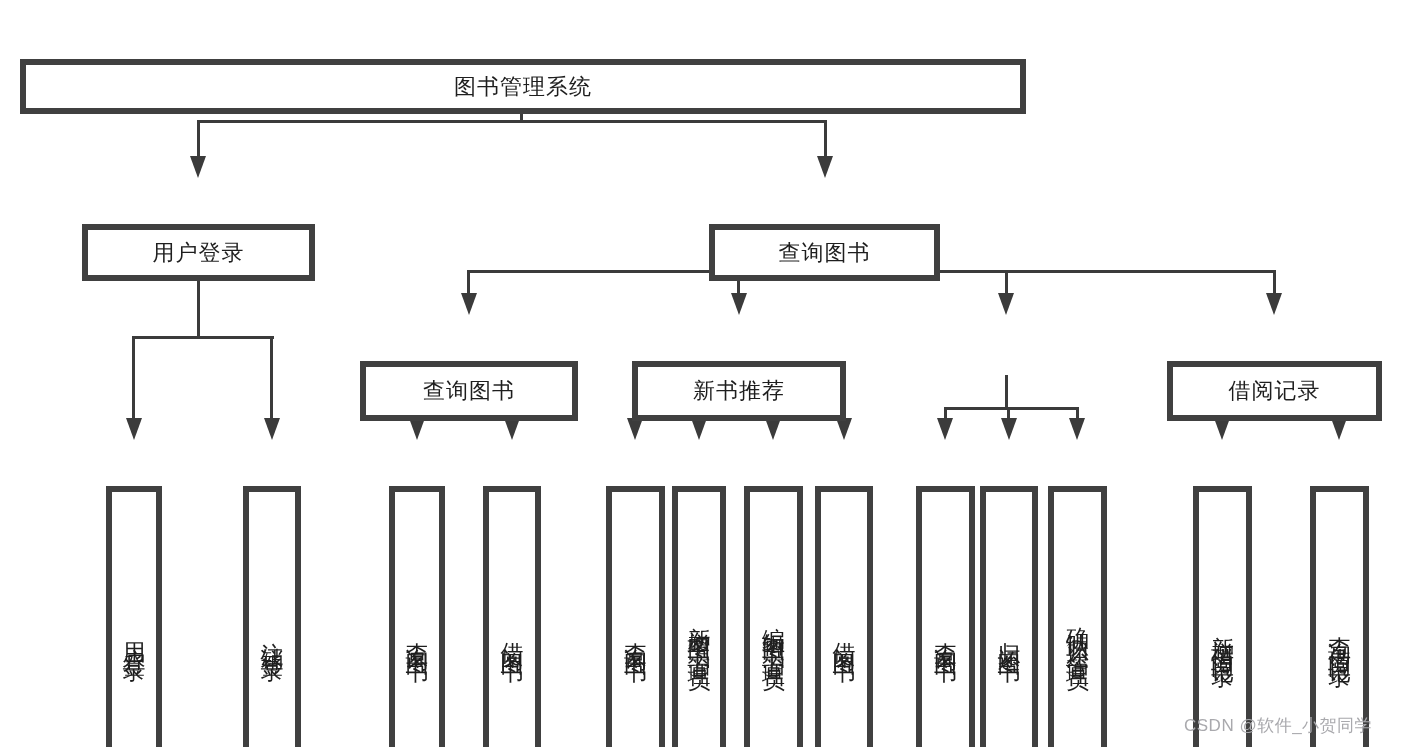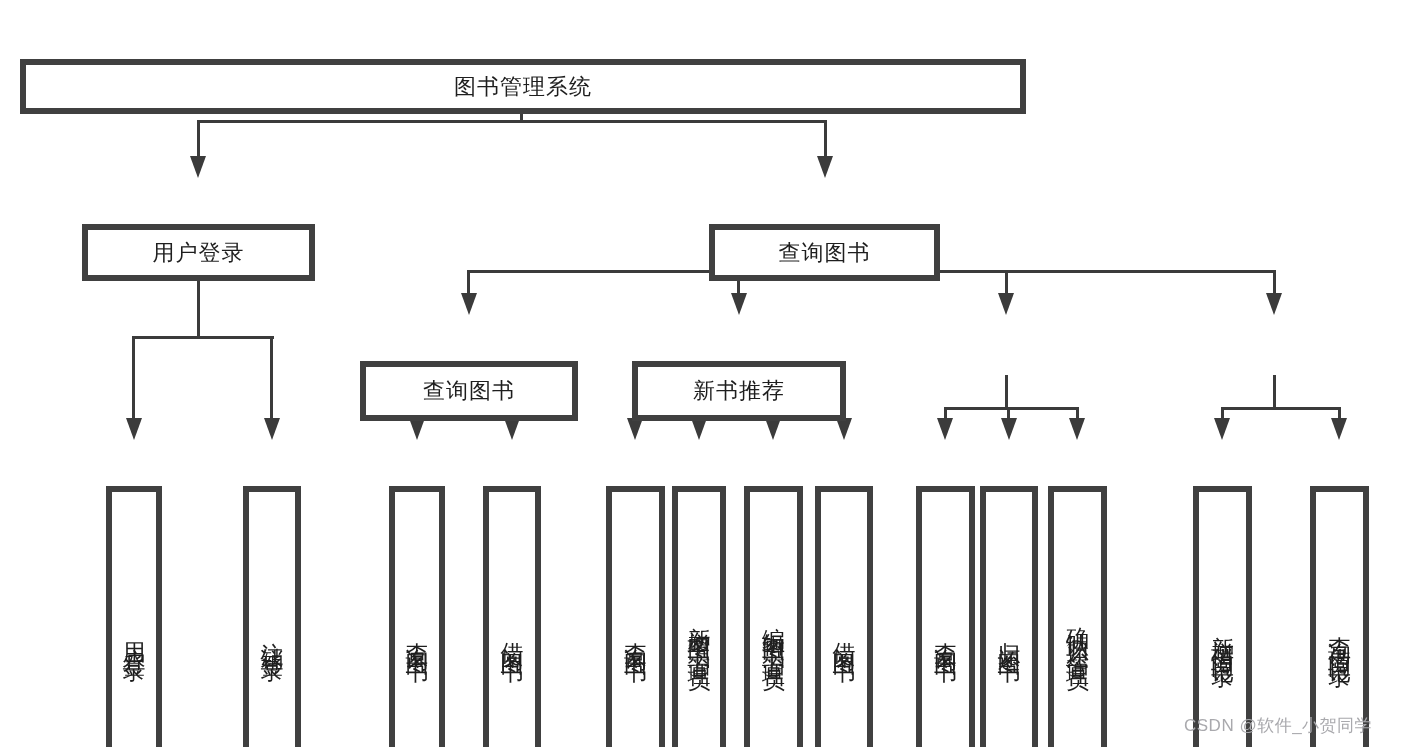--- a/index.html
+++ b/index.html
@@ -67,20 +67,23 @@
   <div class="vline" style="left:1005px;top:270px;height:25px;"></div>
   <div class="arrow" style="left:998px;top:293px;"></div>
   <div class="vline" style="left:1273px;top:270px;height:25px;"></div>
   <div class="arrow" style="left:1266px;top:293px;"></div>
 
   <div class="box hbox" style="left:360px;top:315px;width:218px;height:60px;">
     <span>查询图书</span>
   </div>
   <div class="box hbox" style="left:632px;top:315px;width:214px;height:60px;">
     <span>新书推荐</span>
+  </div>
+  <div class="box hbox" style="left:1167px;top:315px;width:215px;height:60px;">
+    <span>借阅记录</span>
   </div>
 
   <div class="vline" style="left:467px;top:375px;height:35px;"></div>
   <div class="vline" style="left:737px;top:375px;height:35px;"></div>
   <div class="vline" style="left:1005px;top:375px;height:35px;"></div>
   <div class="vline" style="left:1273px;top:375px;height:35px;"></div>
 
   <div class="hline" style="left:415px;top:407px;width:99px;"></div>
   <div class="hline" style="left:634px;top:407px;width:212px;"></div>
   <div class="hline" style="left:944px;top:407px;width:135px;"></div>

